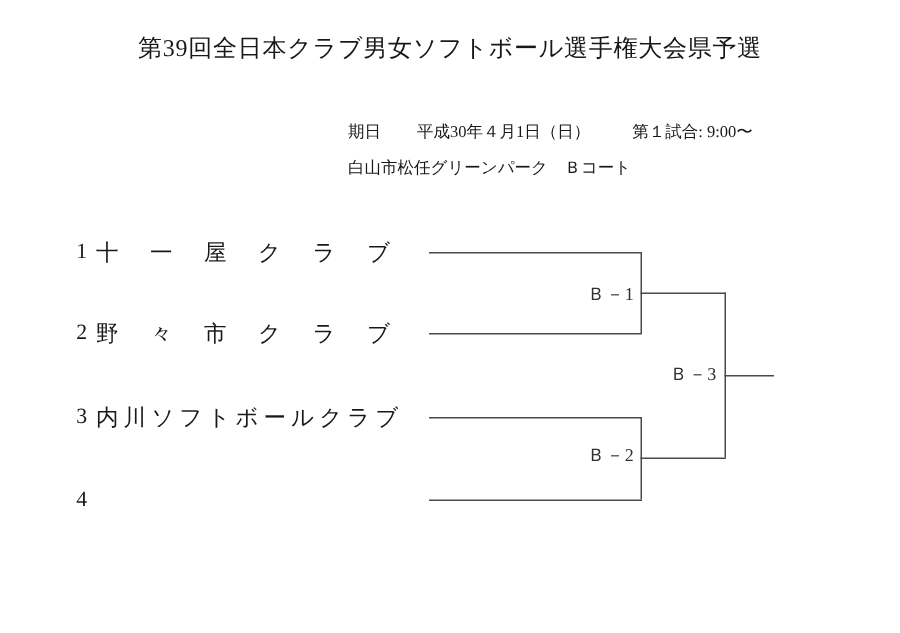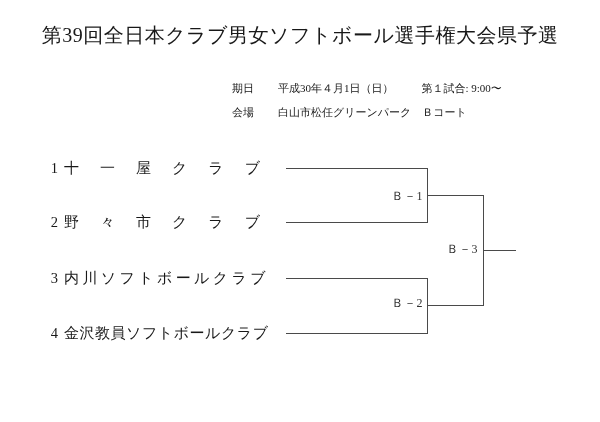--- a/index.html
+++ b/index.html
@@ -20,21 +20,21 @@
     overflow: hidden;
   }
 
   
   .doc-title {
     position: absolute;
     top: 22px;
     left: 0;
     width: 600px;
     text-align: center;
-    font-size: 20px;
+    font-size: 16px;
     letter-spacing: 0.5px;
     white-space: nowrap;
     color: #181818;
   }
 
   
   .meta-block {
     position: absolute;
     top: 76px;
     left: 232px;
@@ -123,21 +123,20 @@
 
   <div class="doc-title">第39回全日本クラブ男女ソフトボール選手権大会県予選</div>
 
   <div class="meta-block">
     <div class="meta-row">
       <span class="meta-label">期日</span>
       <span class="meta-value">平成30年４月1日（日）</span>
       <span class="meta-right">第１試合: 9:00〜</span>
     </div>
     <div class="meta-row">
-      <span class="meta-label">会場</span>
       <span class="meta-value">白山市松任グリーンパーク　Ｂコート</span>
     </div>
   </div>
 
   <div class="bracket">
 
     <div class="team-row" style="top:157px; left:36px;">
       <span class="seed-no">1</span>
       <span class="team-name w-short">十一屋クラブ</span>
     </div>
@@ -153,21 +152,20 @@
     <div class="match-label" style="top:188px; left:373px; width:50px;">Ｂ－1</div>
 
     <div class="team-row" style="top:267px; left:36px;">
       <span class="seed-no">3</span>
       <span class="team-name w-mid">内川ソフトボールクラブ</span>
     </div>
     <div class="hline" style="top:278px; left:286px; width:142px;"></div>
 
     <div class="team-row" style="top:322px; left:36px;">
       <span class="seed-no">4</span>
-      <span class="team-name w-long">金沢教員ソフトボールクラブ</span>
     </div>
     <div class="hline" style="top:333px; left:286px; width:142px;"></div>
 
     <div class="vline" style="top:278px; left:427px; height:55px;"></div>
     <div class="match-label" style="top:295px; left:373px; width:50px;">Ｂ－2</div>
 
     <div class="hline" style="top:195px; left:427px; width:57px;"></div>
     <div class="hline" style="top:305px; left:427px; width:57px;"></div>
 
     <div class="vline" style="top:195px; left:483px; height:110px;"></div>

